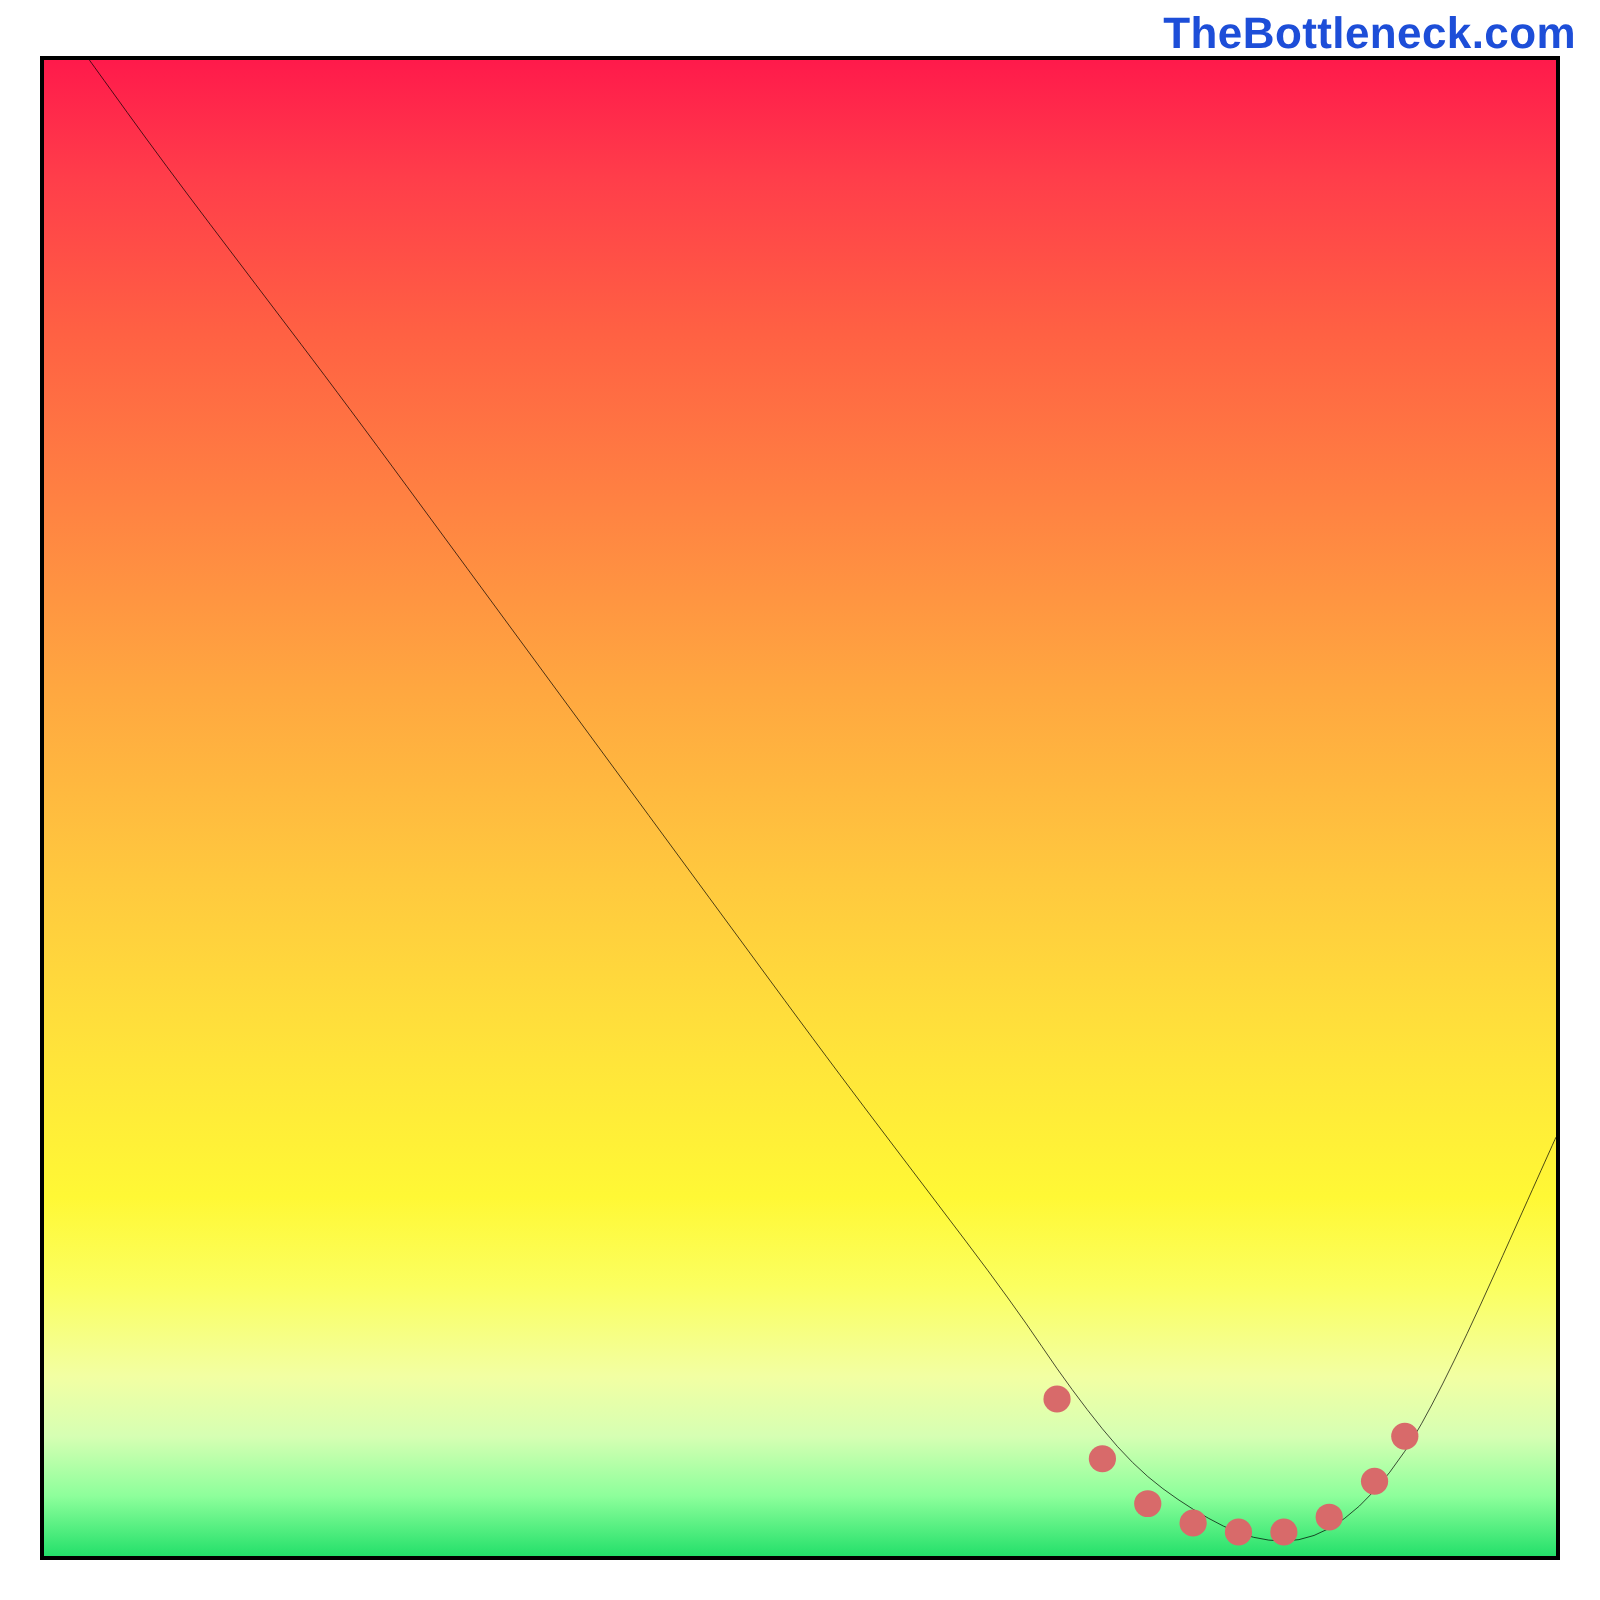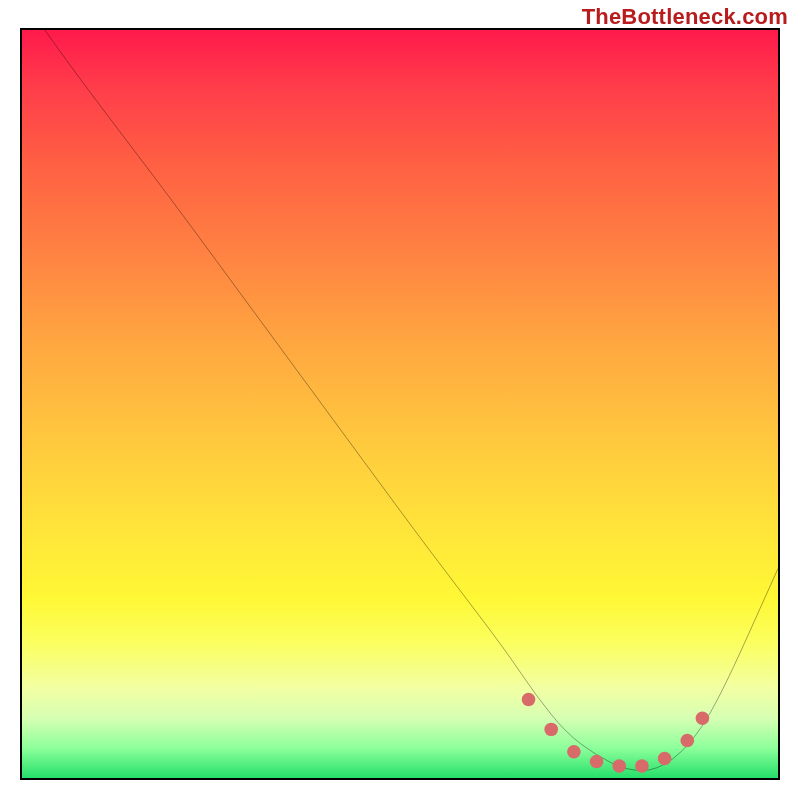--- a/index.html
+++ b/index.html
@@ -15,21 +15,21 @@
     position: relative;
     width: 800px;
     height: 800px;
   }
   .watermark {
     position: absolute;
     top: 4px;
     right: 12px;
     font-size: 22px;
     font-weight: bold;
-    color: #b91c1c;
+    color: #1d4ed8;
     letter-spacing: 0.2px;
     z-index: 5;
   }
   .plot-box {
     position: absolute;
     left: 20px;
     top: 28px;
     width: 760px;
     height: 752px;
     box-sizing: border-box;

